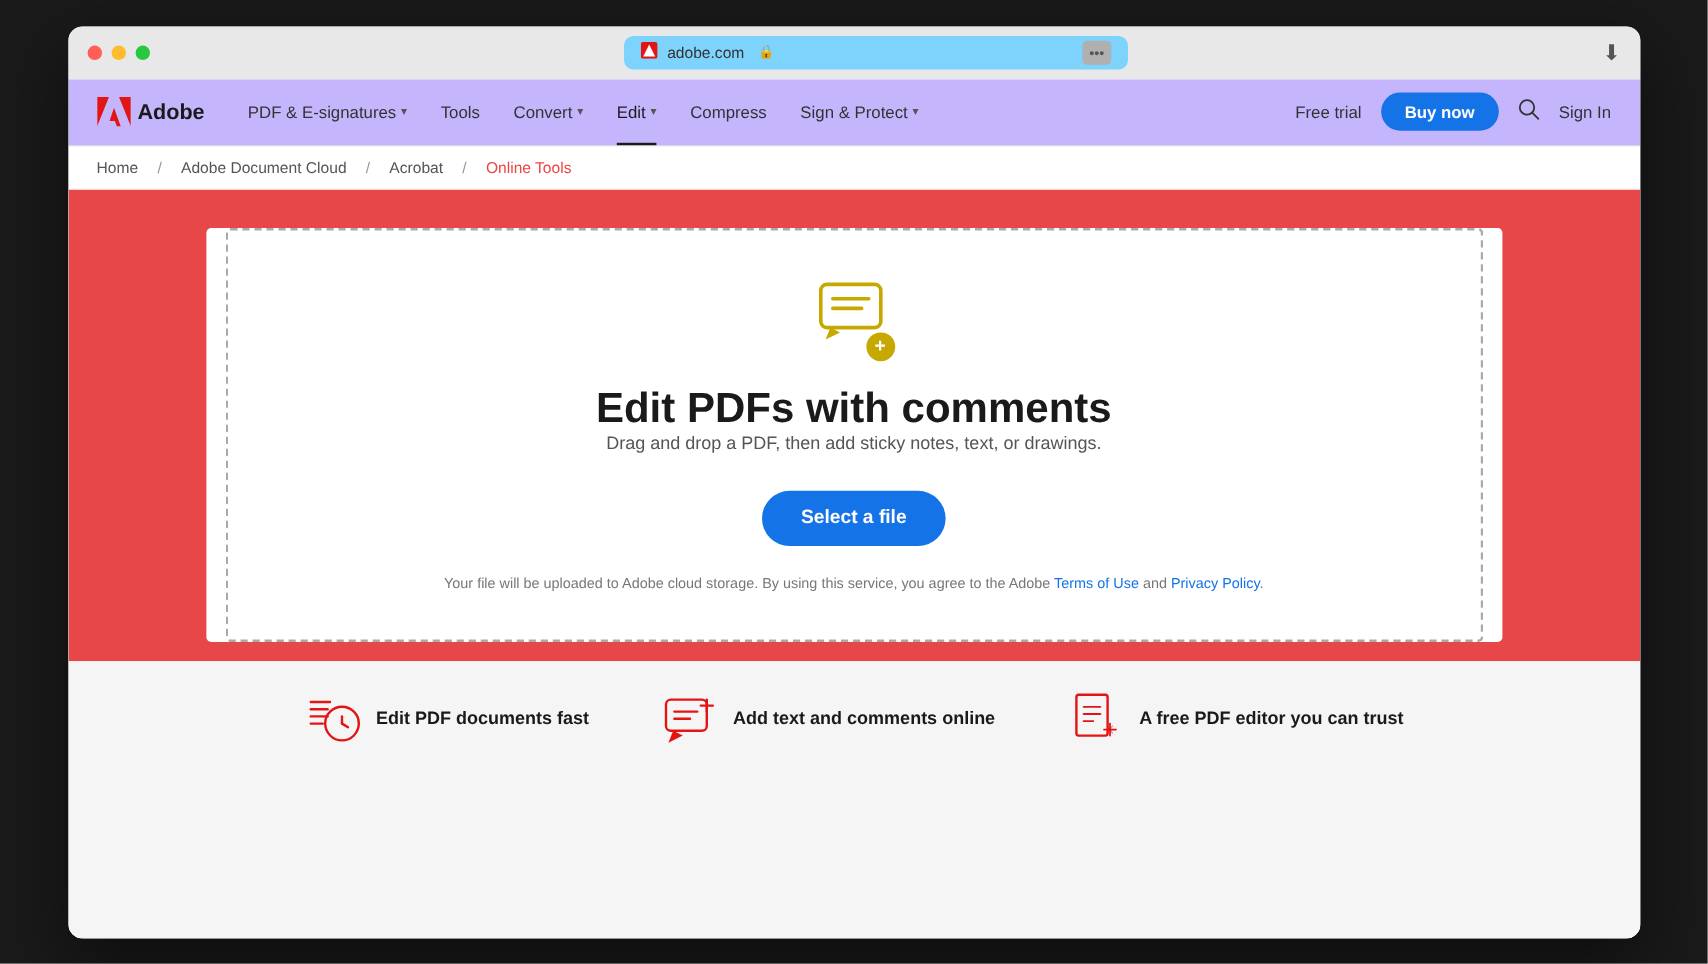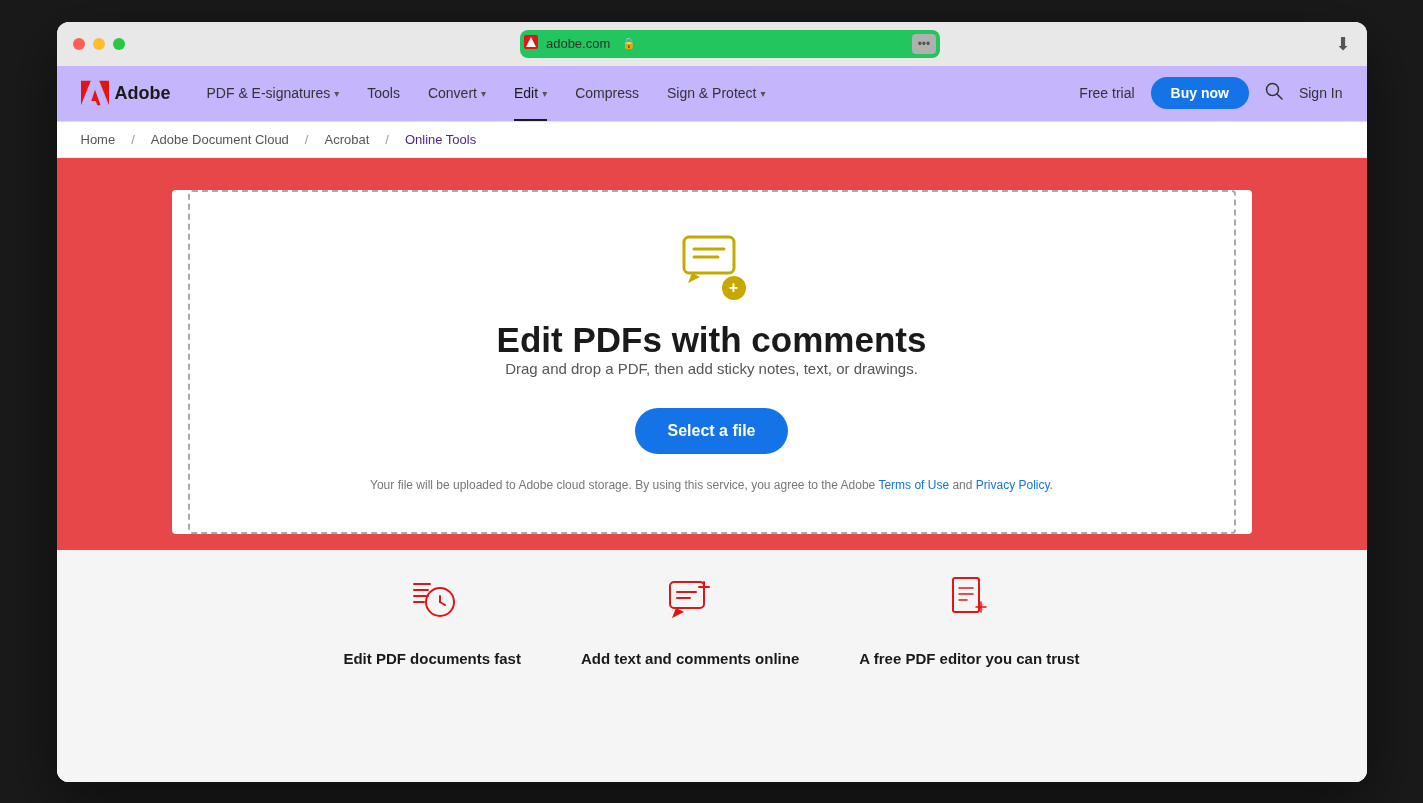--- a/index.html
+++ b/index.html
@@ -31,23 +31,23 @@
     .tl-red { background: #ff5f57; }
     .tl-yellow { background: #febc2e; }
     .tl-green { background: #28c840; }
 
     .address-bar {
       flex: 1;
       display: flex;
       justify-content: center;
     }
     .address-bar-inner {
-      background: #22c55e;
+      background: #7dd3fc;
       border-radius: 8px;
-      padding: 4px 4px;
+      padding: 4px 14px;
       display: flex;
       align-items: center;
       gap: 8px;
       width: 420px;
       font-size: 13px;
       color: #333;
     }
     .adobe-icon-small { color: #e31414; font-size: 13px; font-weight: bold; }
     .lock-icon { font-size: 11px; color: #555; margin-left: 4px; }
     .dots-btn {
@@ -167,21 +167,21 @@
       font-size: 13px;
       color: #555;
       display: flex;
       align-items: center;
       gap: 16px;
       flex-shrink: 0;
       border-bottom: 1px solid #f0f0f0;
     }
     .breadcrumb-link { color: #555; cursor: pointer; }
     .breadcrumb-sep { color: #999; }
-    .breadcrumb-current { color: #4c1d95; }
+    .breadcrumb-current { color: #ef4444; }
 
     
     .main-area {
       flex: 1;
       background: #f5f5f5;
       display: flex;
       flex-direction: column;
       overflow: hidden;
     }
 
@@ -254,24 +254,24 @@
     }
     .features-grid {
       display: flex;
       justify-content: center;
       gap: 60px;
       max-width: 1080px;
       margin: 0 auto;
     }
     .feature-item {
       display: flex;
-      flex-direction: column;
+      flex-direction: row;
       align-items: center;
       text-align: center;
-      gap: 28px;
+      gap: 12px;
     }
     .feature-icon {
       width: 48px;
       height: 48px;
     }
     .feature-title {
       font-size: 15px;
       font-weight: 600;
       color: #1a1a1a;
     }

